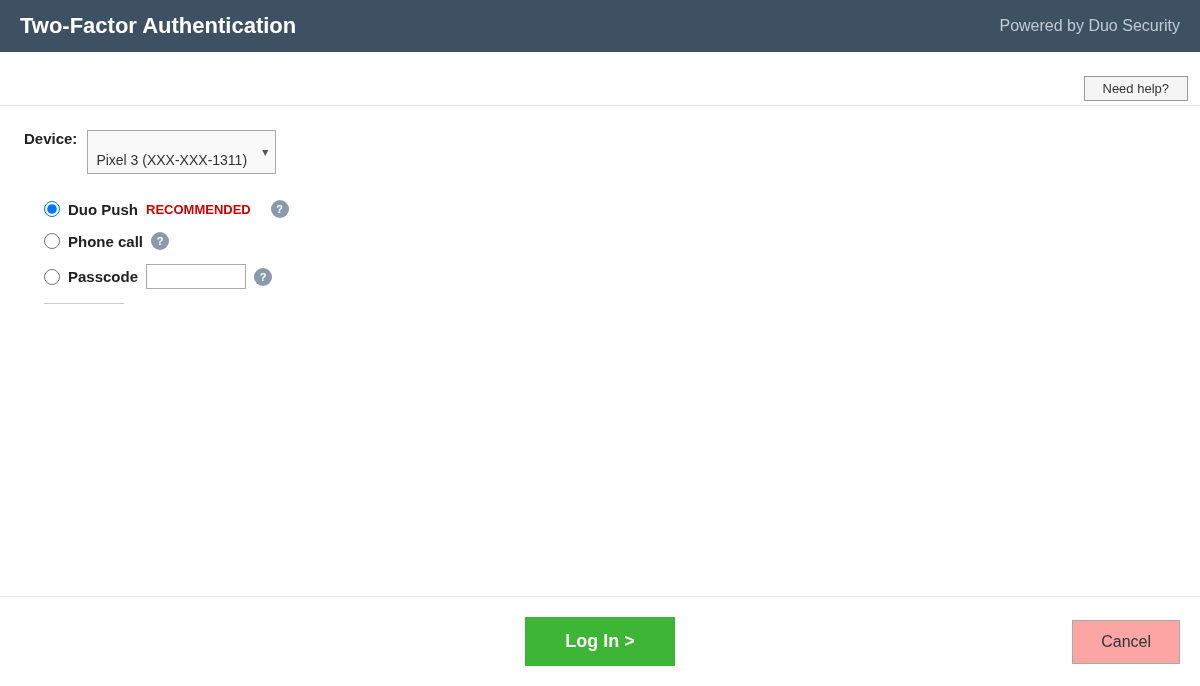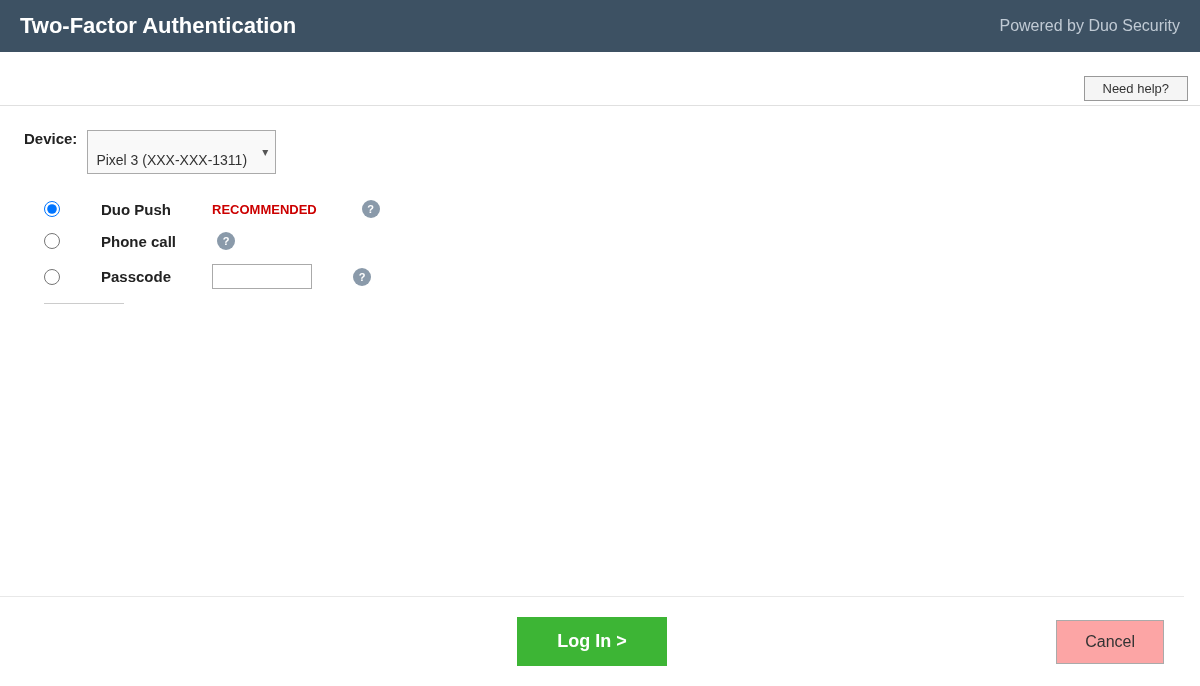--- a/index.html
+++ b/index.html
@@ -96,42 +96,41 @@
     }
 
     .options-section {
       padding-left: 20px;
     }
 
     .option-row {
       display: flex;
       align-items: center;
       margin-bottom: 14px;
-      gap: 33px;
     }
 
     .option-row input[type="radio"] {
       margin-right: 8px;
       width: 16px;
       height: 16px;
       cursor: pointer;
     }
 
     .option-label {
       font-weight: bold;
       font-size: 15px;
       color: #222;
       margin-right: 8px;
     }
 
     .recommended-badge {
       color: #c00;
       font-weight: bold;
       font-size: 13px;
-      margin-right: 12px;
+      margin-right: 20px;
     }
 
     .help-icon {
       display: inline-flex;
       align-items: center;
       justify-content: center;
       width: 18px;
       height: 18px;
       border-radius: 50%;
       background: #8a9aaa;
@@ -166,21 +165,21 @@
       border: none;
       border-top: 1px solid #ccc;
       margin: 8px 0 0 0;
       width: 80px;
     }
 
     .footer {
       position: absolute;
       bottom: 0;
       left: 0;
-      right: 16px;
+      right: 0;
       height: 90px;
       display: flex;
       align-items: center;
       justify-content: center;
       border-top: 1px solid #e8e8e8;
       background: #fff;
     }
 
     .footer-inner {
       width: 100%;

